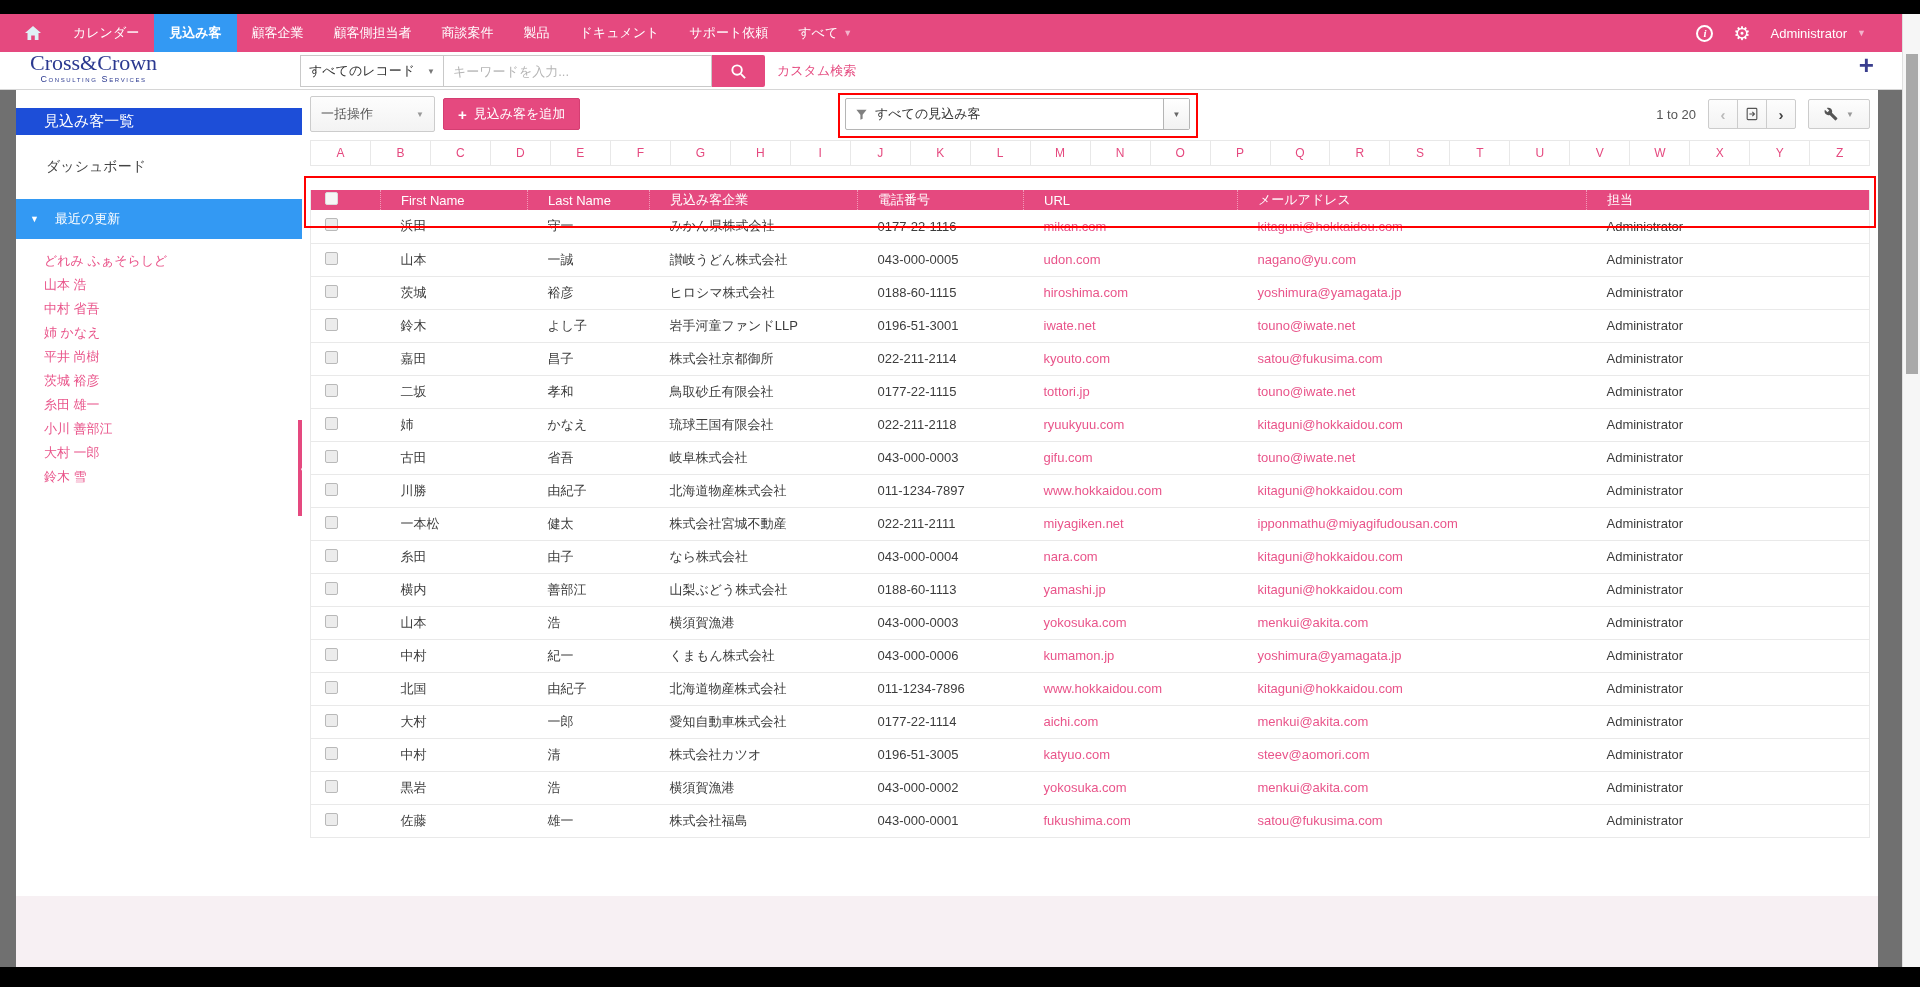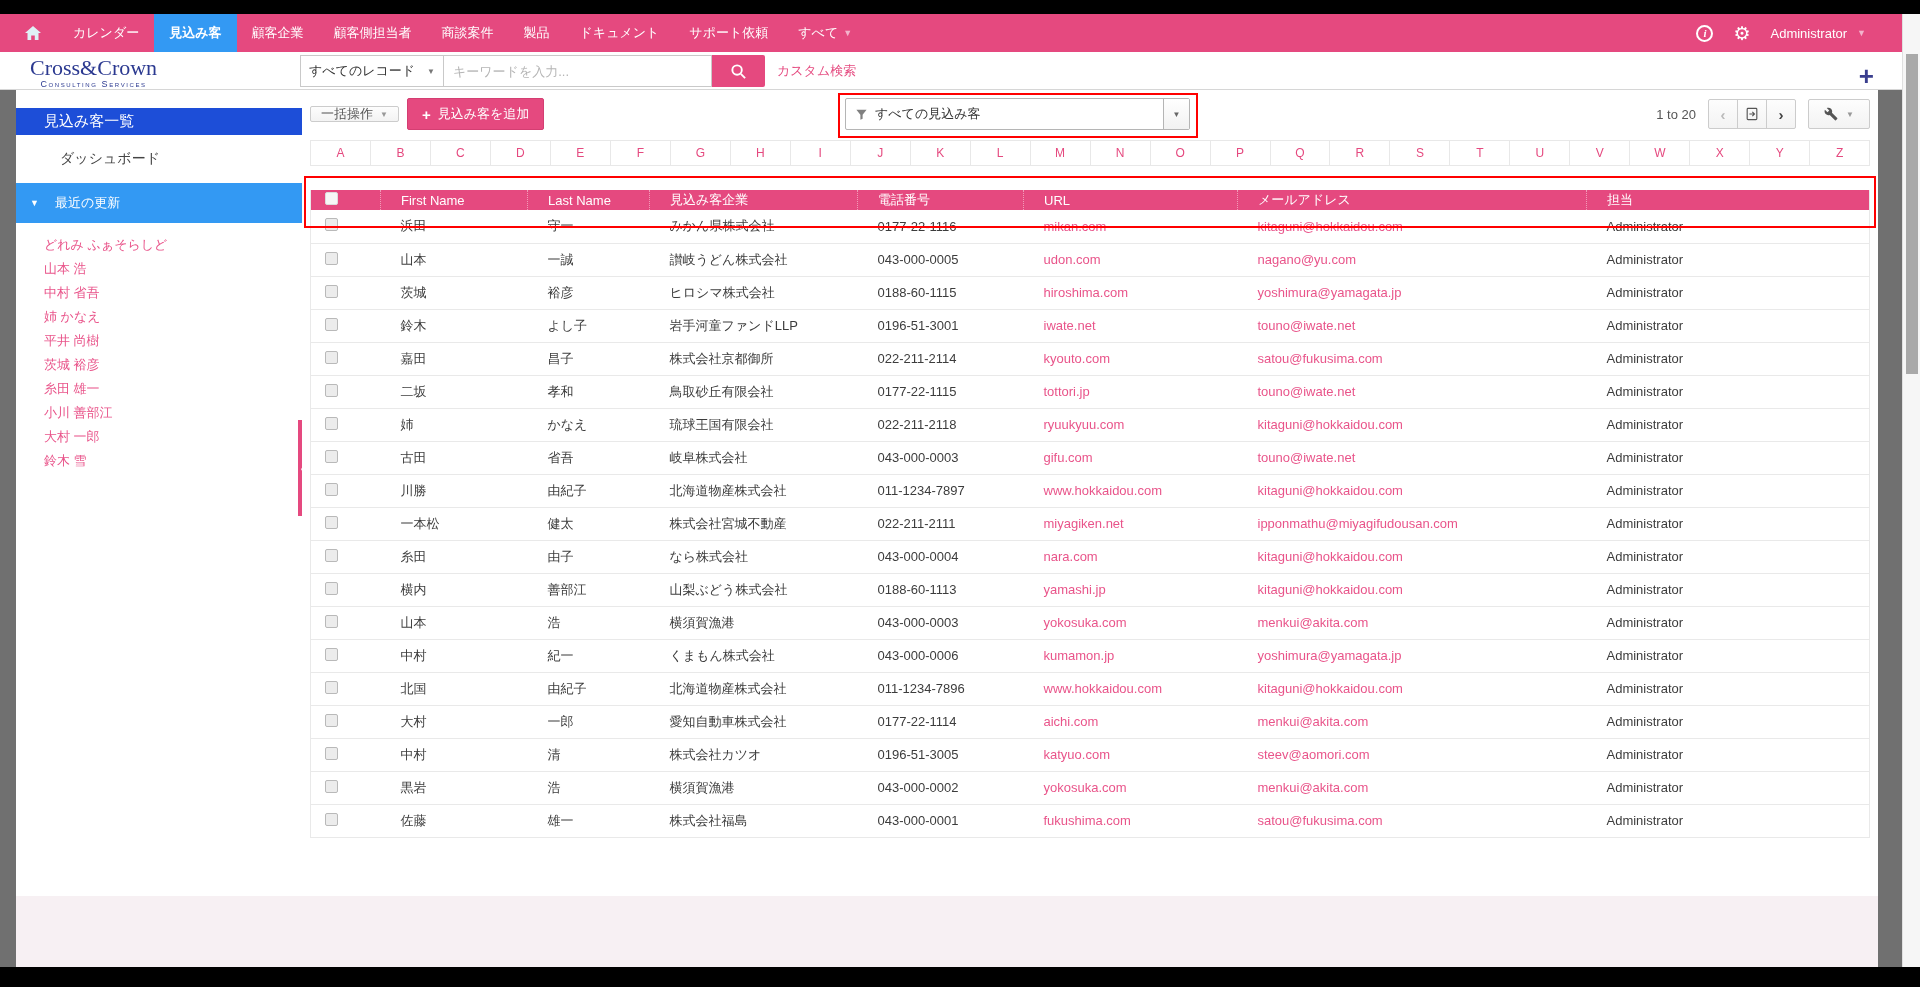--- a/index.html
+++ b/index.html
@@ -19,51 +19,51 @@
   .nav-home { display:flex; align-items:center; padding:0 16px 0 24px; }
   .nav-item { display:flex; align-items:center; padding:0 15px; font-size:13px; cursor:pointer; white-space:nowrap; }
   .nav-item.active { background:#3399f3; font-weight:bold; }
   .nav-caret { font-size:9px; color:#f3b3cc; margin-left:5px; }
   .nav-right { margin-left:auto; display:flex; align-items:center; gap:20px; padding-right:36px; }
   .info-badge { width:17px; height:17px; border:2px solid #fff; border-radius:50%; display:flex; align-items:center; justify-content:center; font:italic bold 11px "Liberation Serif",serif; }
   .gear { font-size:19px; line-height:1; }
   .admin { font-size:13px; display:flex; align-items:center; gap:5px; }
 
   
-  .header-row { position:absolute; left:0; top:38px; width:100%; height:38px; background:#fff; border-bottom:1px solid #d6d6d6; display:flex; align-items:flex-end; }
+  .header-row { position:absolute; left:0; top:38px; width:100%; height:38px; background:#fff; border-bottom:1px solid #d6d6d6; display:flex; align-items:flex-start; }
   .logo { margin-left:30px; text-align:center; line-height:1; }
   .logo-title { font-family:"Liberation Serif","DejaVu Serif",serif; font-size:22px; color:#2b3990; }
   .logo-sub { font-variant:small-caps; letter-spacing:1.6px; font-size:9px; color:#2b3990; margin-top:1px; }
   .searchbar { position:absolute; left:300px; top:3px; height:32px; display:flex; align-items:stretch; }
   .scope-select { width:144px; border:1px solid #c9c9c9; background:#fff; display:flex; align-items:center; padding:0 8px; font-size:13px; color:#333; cursor:pointer; }
   .scope-caret { margin-left:auto; font-size:8px; color:#777; }
   .search-input { width:268px; border:1px solid #c9c9c9; border-left:none; padding:0 9px; font-size:13px; color:#333; outline:none; }
   .search-input::placeholder { color:#b5b5b5; }
   .search-btn { width:53px; background:#e5497f; border:none; display:flex; align-items:center; justify-content:center; cursor:pointer; border-radius:0 2px 2px 0; }
   .custom-search { margin-left:12px; align-self:center; font-size:13px; color:#e5497f; text-decoration:none; }
   .quick-add { margin-left:auto; margin-right:28px; font-size:26px; font-weight:bold; color:#3a3e8e; cursor:pointer; line-height:1; }
 
   
   .gutter-left  { position:absolute; left:0; top:76px; width:16px; bottom:0; background:#707070; }
   .gutter-right { position:absolute; right:0; top:76px; width:24px; bottom:0; background:#707070; }
 
   .sidebar { position:absolute; left:16px; top:76px; width:286px; height:806px; background:#fff; }
   .side-title { margin-top:18px; height:27px; background:#1d4ed8; color:#fff; font-size:15px; display:flex; align-items:center; padding-left:28px; }
-  .side-dash { height:48px; display:flex; align-items:center; padding-left:44px; font-size:14px; color:#444; cursor:pointer; }
+  .side-dash { height:64px; display:flex; align-items:center; padding-left:30px; font-size:14px; color:#444; cursor:pointer; }
   .side-recent { height:40px; background:#3399f3; color:#fff; font-size:13px; display:flex; align-items:center; padding-left:14px; cursor:pointer; }
   .side-recent .tri { font-size:9px; margin-right:16px; }
   .recent-list { padding:10px 0; }
   .recent-item { display:block; padding-left:28px; line-height:24px; font-size:13px; color:#e9548a; text-decoration:none; }
   .collapse-tab { position:absolute; left:298px; top:406px; width:12px; height:96px; background:#e5497f; display:flex; align-items:center; justify-content:center; color:#fff; font-size:11px; cursor:pointer; border-radius:0 2px 2px 0; }
 
   
   .content { position:absolute; left:302px; top:76px; width:1576px; height:806px; background:#fff; }
 
   .toolbar { position:relative; height:48px; display:flex; align-items:center; padding:0 4px 0 8px; }
-  .btn { height:16px; display:inline-flex; align-items:center; border:1px solid #ccc; background:linear-gradient(#fdfdfd,#f3f3f3); border-radius:2px; font-size:13px; color:#555; padding:0 10px; cursor:pointer; }
+  .btn { height:36px; display:inline-flex; align-items:center; border:1px solid #ccc; background:linear-gradient(#fdfdfd,#f3f3f3); border-radius:2px; font-size:13px; color:#555; padding:0 10px; cursor:pointer;gap:36px; }
   .btn .caret { font-size:8px; color:#999; margin-left:7px; }
   .btn-add { margin-left:8px; height:32px; display:inline-flex; align-items:center; background:#e5497f; border:1px solid #d43e72; border-radius:2px; color:#fff; font-size:13px; padding:0 14px; cursor:pointer; }
   .btn-add .plus { font-weight:bold; font-size:15px; margin-right:7px; }
 
   .filter-select { position:absolute; left:543px; top:8px; width:345px; height:32px; border:1px solid #b5b5b5; border-radius:2px; background:#fff; display:flex; align-items:stretch; cursor:pointer; }
   .filter-main { flex:1; display:flex; align-items:center; padding:0 9px; font-size:13px; color:#333; gap:7px; }
   .filter-caret-box { width:26px; border-left:1px solid #b5b5b5; background:linear-gradient(#fff,#f2f2f2); display:flex; align-items:center; justify-content:center; font-size:8px; color:#666; }
 
   .pager { margin-left:auto; display:flex; align-items:center; gap:12px; padding-right:4px; }
   .pager-text { font-size:13px; color:#555; }

